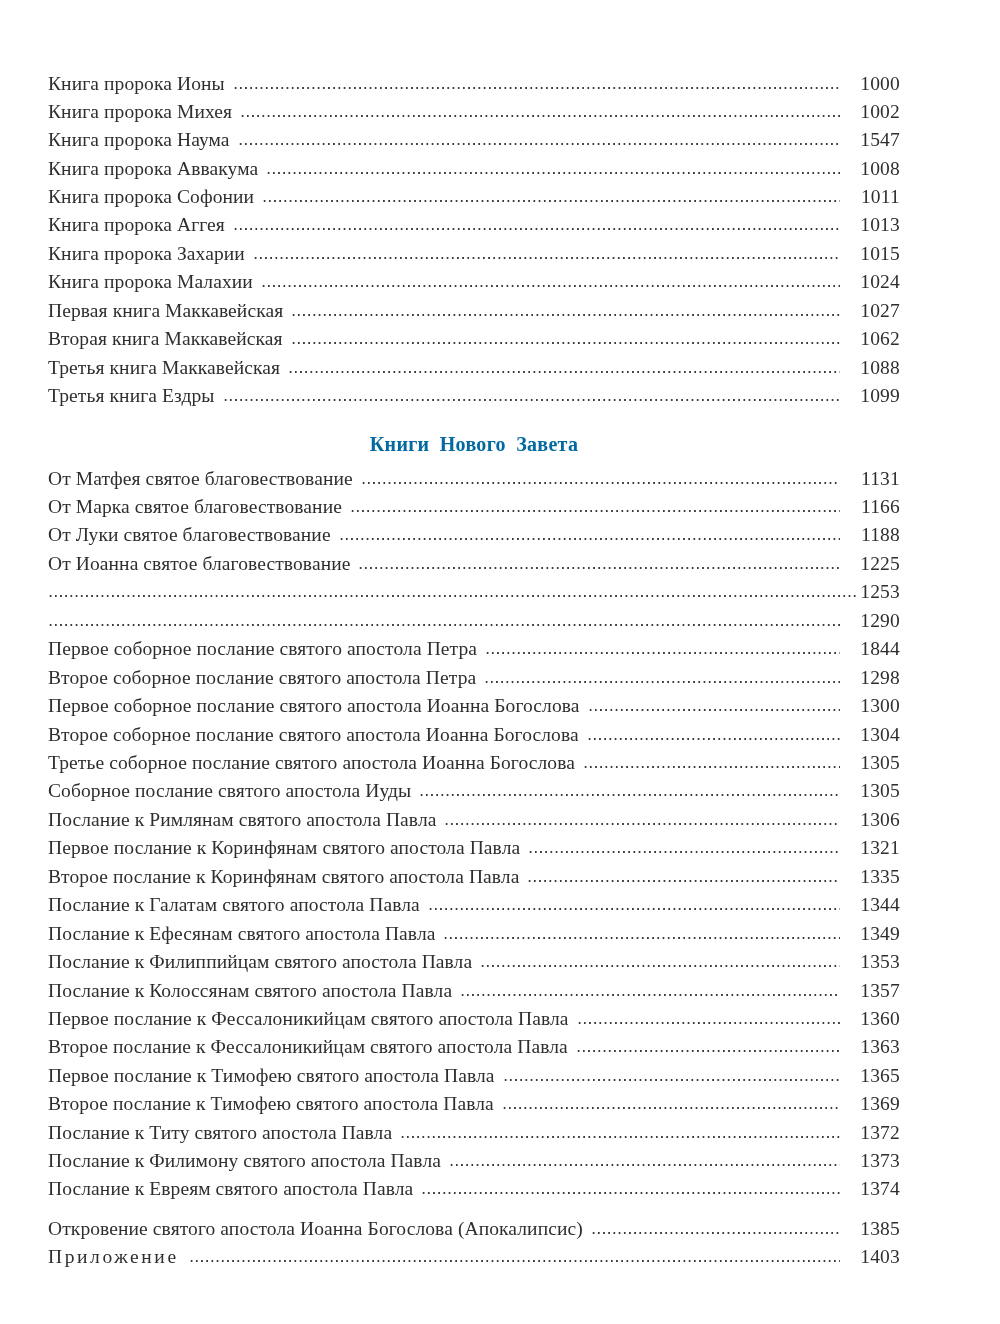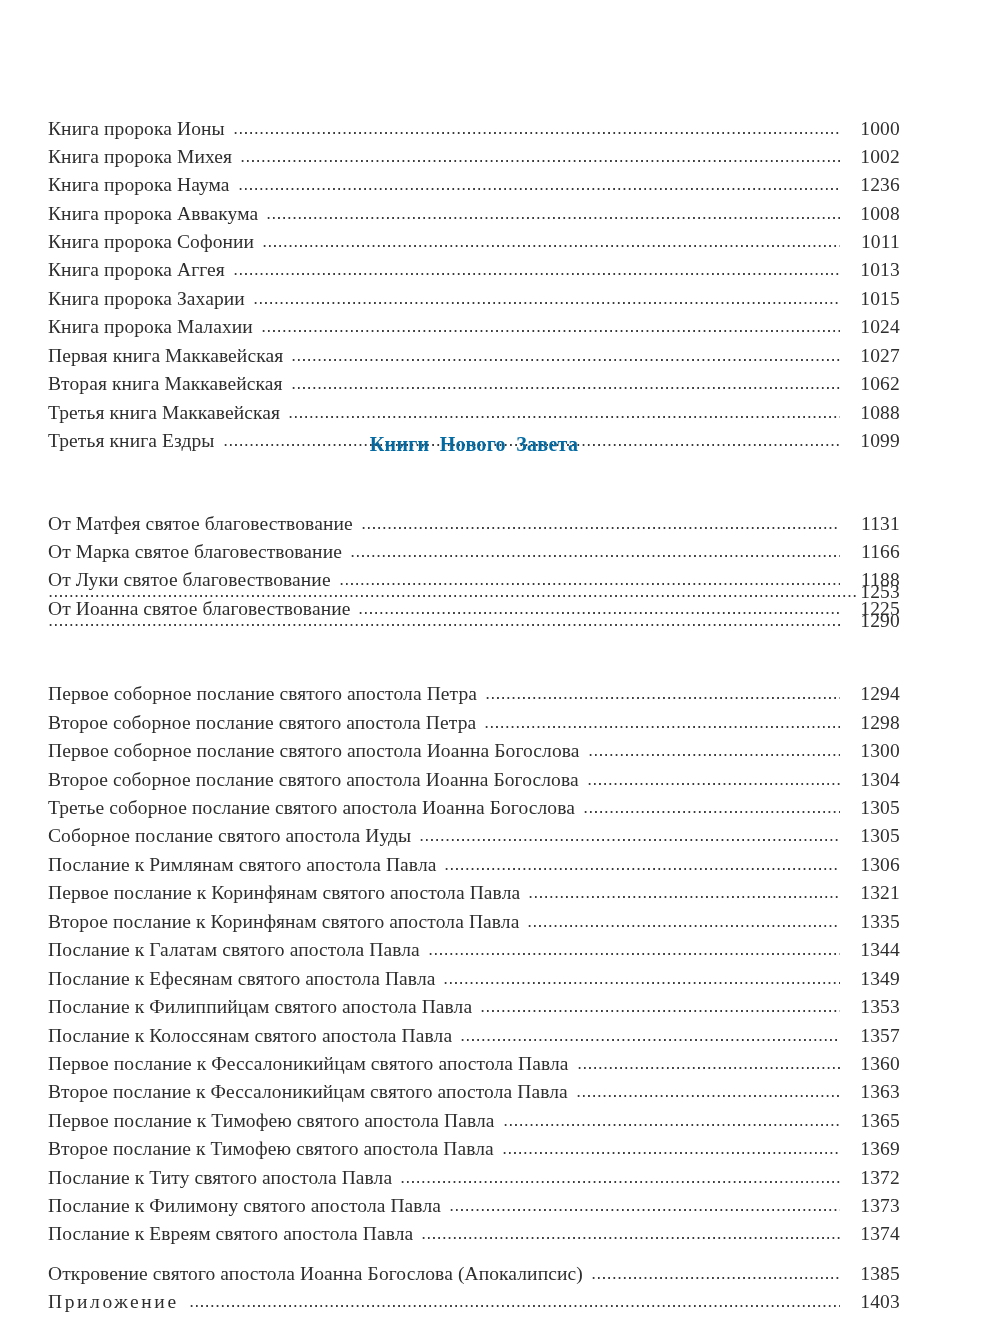--- a/index.html
+++ b/index.html
@@ -32,21 +32,20 @@
       display: flex;
       align-items: baseline;
       font-size: 19.5px;
       line-height: 28px;
       white-space: nowrap;
     }
     .toc-title {
       flex: 0 0 auto;
       padding-right: 8px;
       letter-spacing: 0.1px;
-      margin-top: 45px;
     }
     .toc-title.tight {
       padding-right: 0;
     }
     .toc-leader {
       flex: 1 1 auto;
       height: 2px;
       align-self: baseline;
       position: relative;
       top: -1px;
@@ -94,21 +93,21 @@
       <span class="toc-page">1000</span>
     </div>
     <div class="toc-row" style="top:98px">
       <span class="toc-title">Книга пророка Михея</span>
       <span class="toc-leader"></span>
       <span class="toc-page">1002</span>
     </div>
     <div class="toc-row" style="top:126px">
       <span class="toc-title">Книга пророка Наума</span>
       <span class="toc-leader"></span>
-      <span class="toc-page">1236</span>
+      <span class="toc-page">1547</span>
     </div>
     <div class="toc-row" style="top:155px">
       <span class="toc-title">Книга пророка Аввакума</span>
       <span class="toc-leader"></span>
       <span class="toc-page">1008</span>
     </div>
     <div class="toc-row" style="top:183px">
       <span class="toc-title">Книга пророка Софонии</span>
       <span class="toc-leader"></span>
       <span class="toc-page">1011</span>
@@ -177,21 +176,21 @@
       <span class="toc-leader tight"></span>
       <span class="toc-page">1253</span>
     </div>
     <div class="toc-row" style="top:607px">
       <span class="toc-leader"></span>
       <span class="toc-page">1290</span>
     </div>
     <div class="toc-row" style="top:635px">
       <span class="toc-title">Первое соборное послание святого апостола Петра</span>
       <span class="toc-leader"></span>
-      <span class="toc-page">1294</span>
+      <span class="toc-page">1844</span>
     </div>
     <div class="toc-row" style="top:664px">
       <span class="toc-title">Второе соборное послание святого апостола Петра</span>
       <span class="toc-leader"></span>
       <span class="toc-page">1298</span>
     </div>
     <div class="toc-row" style="top:692px">
       <span class="toc-title">Первое соборное послание святого апостола Иоанна Богослова</span>
       <span class="toc-leader"></span>
       <span class="toc-page">1300</span>

